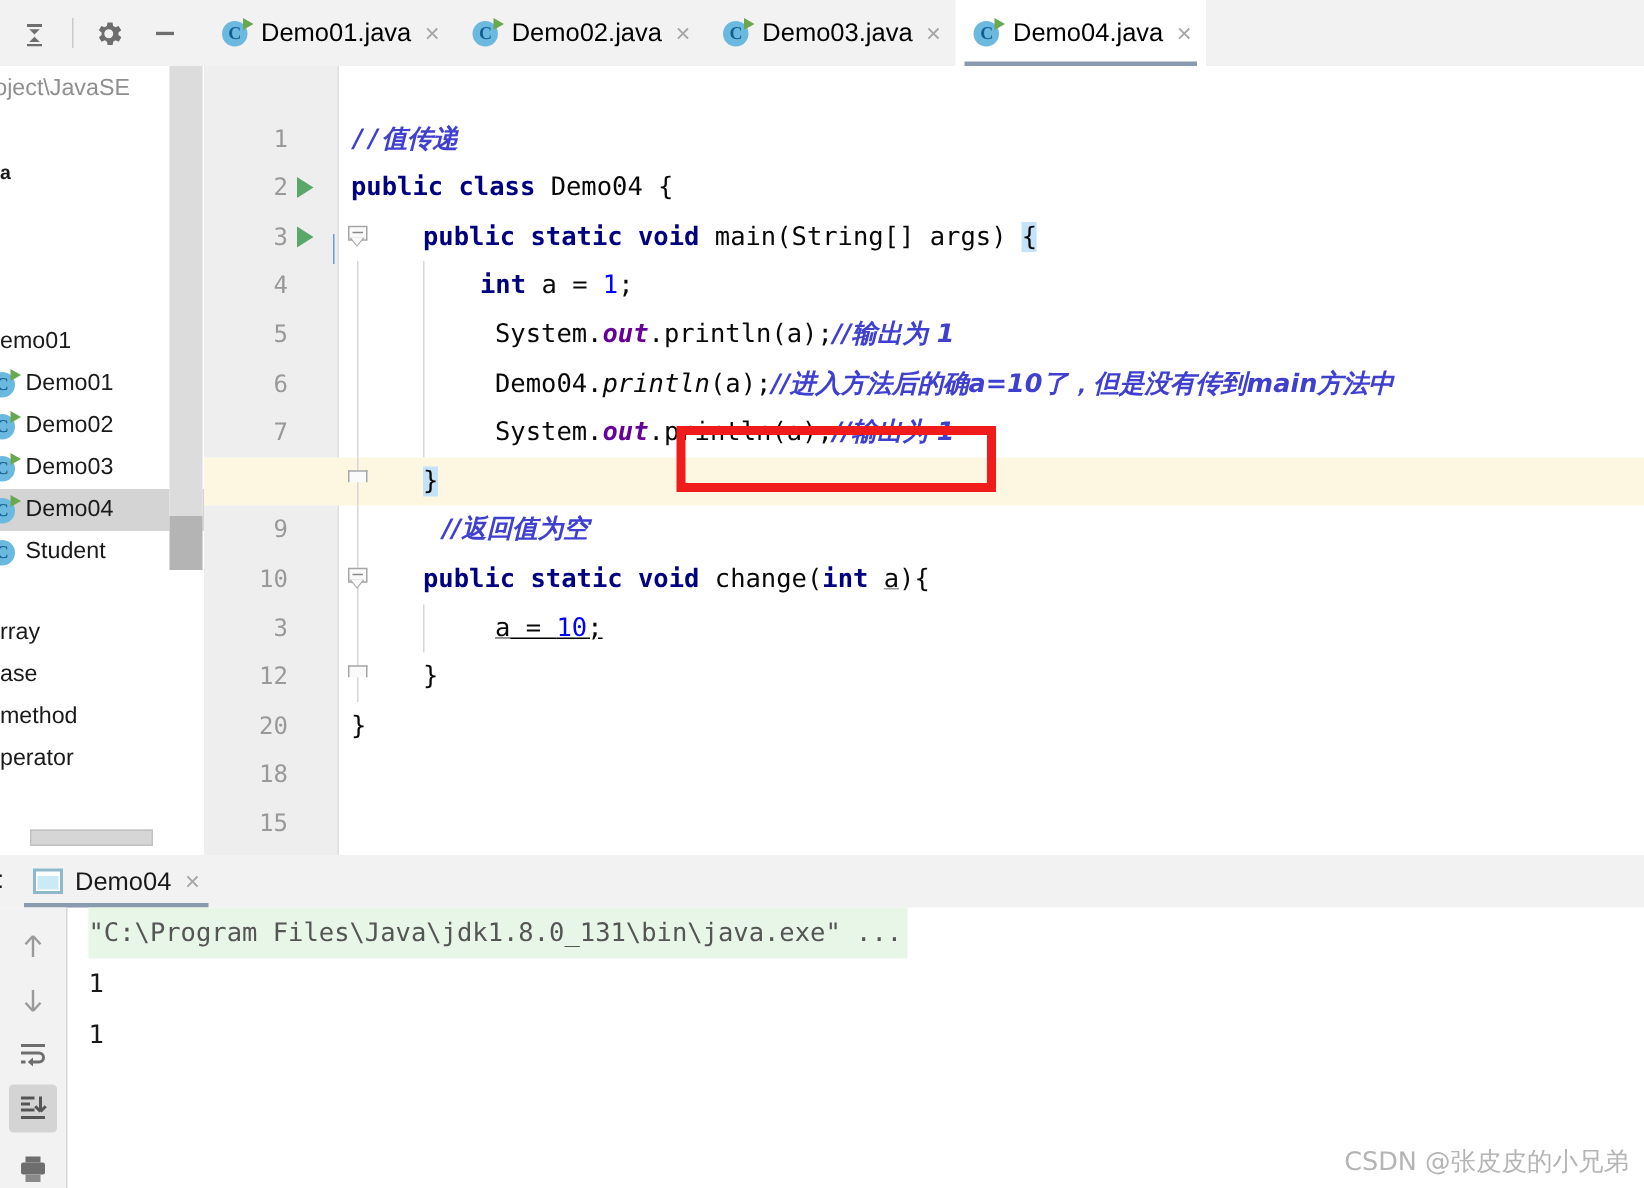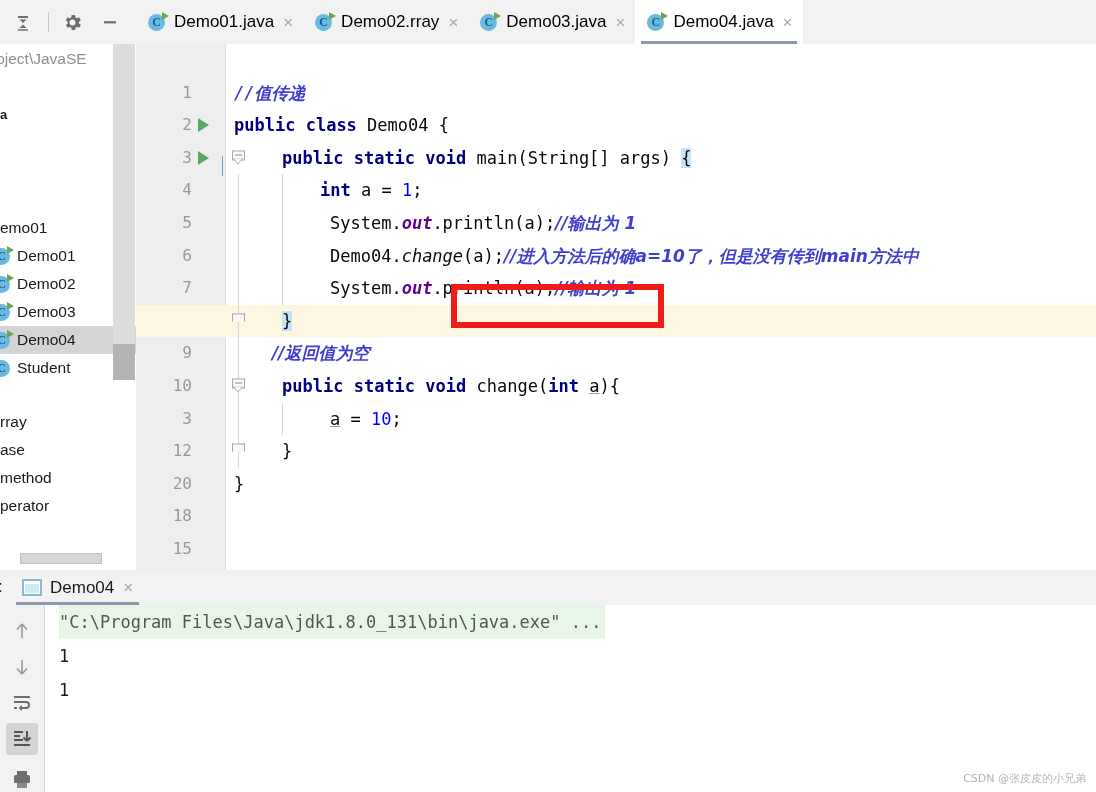--- a/index.html
+++ b/index.html
@@ -227,21 +227,21 @@
   #console {
     position: absolute; left: 45px; top: 35px; width: 1051px; height: 187px;
     font-family: "DejaVu Sans Mono", monospace; font-size: 17px;
   }
   .con-line { height: 34px; line-height: 34px; white-space: pre; padding-left: 14px; }
   .con-cmd { background: #e8f6e8; color: #555555; display: inline-block; padding-right: 4px;}
   .con-out { color: #1a1a1a; }
   .con-fin { color: #2020cc; }
   #watermark {
     position: absolute; right: 10px; bottom: 6px;
-    font-size: 11px; color: #b5b5b5;
+    font-size: 17px; color: #b5b5b5;
     font-family: "DejaVu Sans", sans-serif;
   }
 </style>
 </head>
 <body>
 
 <div id="app">
 
   <div id="left-panel">
 
@@ -348,21 +348,21 @@
       </span>
       <span>Demo01.java</span>
       <span class="tab-close">×</span>
     </div>
     <div class="tab">
       <span class="jclass-ic">
         <span class="disc"></span>
           <span class="cglyph">C</span>
           <span class="tri"></span>
       </span>
-      <span>Demo02.rray</span>
+      <span>Demo02.java</span>
       <span class="tab-close">×</span>
     </div>
     <div class="tab">
       <span class="jclass-ic">
         <span class="disc"></span>
           <span class="cglyph">C</span>
           <span class="tri"></span>
       </span>
       <span>Demo03.java</span>
       <span class="tab-close">×</span>
@@ -418,21 +418,21 @@
       <span class="ln">6</span>
       <span class="guide" style="left:102px;top:0;height:32.6px;"></span>
       <span class="guide" style="left:146px;top:0;height:32.6px;"></span>
       <span class="code-text" style="left:194px;"><span class="pl">System.</span><span class="fld">out</span><span class="pl">.println(a);</span><span class="cmt cjk">//输出为 1</span></span>
     </div>
 
     <div class="code-row">
       <span class="ln">7</span>
       <span class="guide" style="left:102px;top:0;height:32.6px;"></span>
       <span class="guide" style="left:146px;top:0;height:32.6px;"></span>
-      <span class="code-text" style="left:194px;"><span class="pl">Demo04.</span><span class="mth">change</span><span class="pl">(a)</span><span class="pl">;</span><span class="cmt cjk">//进入方法后的确a=10了，但是没有传到main方法中</span></span>
+      <span class="code-text" style="left:194px;"><span class="pl">Demo04.</span><span class="mth">println</span><span class="pl">(a)</span><span class="pl">;</span><span class="cmt cjk">//进入方法后的确a=10了，但是没有传到main方法中</span></span>
     </div>
 
     <div class="code-row">
       <span class="ln">8</span>
       <span class="guide" style="left:102px;top:0;height:32.6px;"></span>
       <span class="guide" style="left:146px;top:0;height:32.6px;"></span>
       <span class="code-text" style="left:194px;"><span class="pl">System.</span><span class="fld">out</span><span class="pl">.println(a);</span><span class="cmt cjk">//输出为 1</span></span>
     </div>
 
     <div class="code-row cur">
@@ -440,38 +440,38 @@
       <span class="guide" style="left:102px;top:0;height:32.6px;"></span>
       <span class="fold endbr" style="left:96px;">
         <span class="fbox"></span>
       </span>
       <span class="code-text" style="left:146px;"><span class="pl brace-hl">}</span></span>
     </div>
 
     <div class="code-row">
       <span class="ln">10</span>
       <span class="guide" style="left:102px;top:0;height:32.6px;"></span>
-      <span class="code-text cmt cjk" style="left:136px;text-align:center;">//返回值为空</span>
+      <span class="code-text cmt cjk" style="left:159px;text-align:center;">//返回值为空</span>
     </div>
 
 
     <div class="code-row">
       <span class="ln">3</span>
       <span class="guide" style="left:102px;top:0;height:32.6px;"></span>
       <span class="fold" style="left:96px;">
         <span class="fbox"></span><span class="fdash"></span><span class="fpt"></span><span class="fpt2"></span>
       </span>
       <span class="code-text" style="left:146px;"><span class="kw">public</span> <span class="kw">static</span> <span class="kw">void</span><span class="pl"> change(</span><span class="kw">int</span> <span class="pl uline">a</span><span class="pl">){</span></span>
     </div>
 
     <div class="code-row">
       <span class="ln">12</span>
       <span class="guide" style="left:102px;top:0;height:32.6px;"></span>
       <span class="guide" style="left:146px;top:0;height:32.6px;"></span>
-      <span class="code-text" style="left:194px;"><span class="pl uline">a</span><span class="pl"> = </span><span class="num">10</span><span class="pl">;</span></span>
+      <span class="code-text" style="left:194px;text-decoration:underline;"><span class="pl uline">a</span><span class="pl"> = </span><span class="num">10</span><span class="pl">;</span></span>
     </div>
 
     <div class="code-row">
       <span class="ln">20</span>
       <span class="guide" style="left:102px;top:0;height:32.6px;"></span>
       <span class="fold endbr" style="left:96px;">
         <span class="fbox"></span>
       </span>
       <span class="code-text" style="left:146px;"><span class="pl">}</span></span>
     </div>

